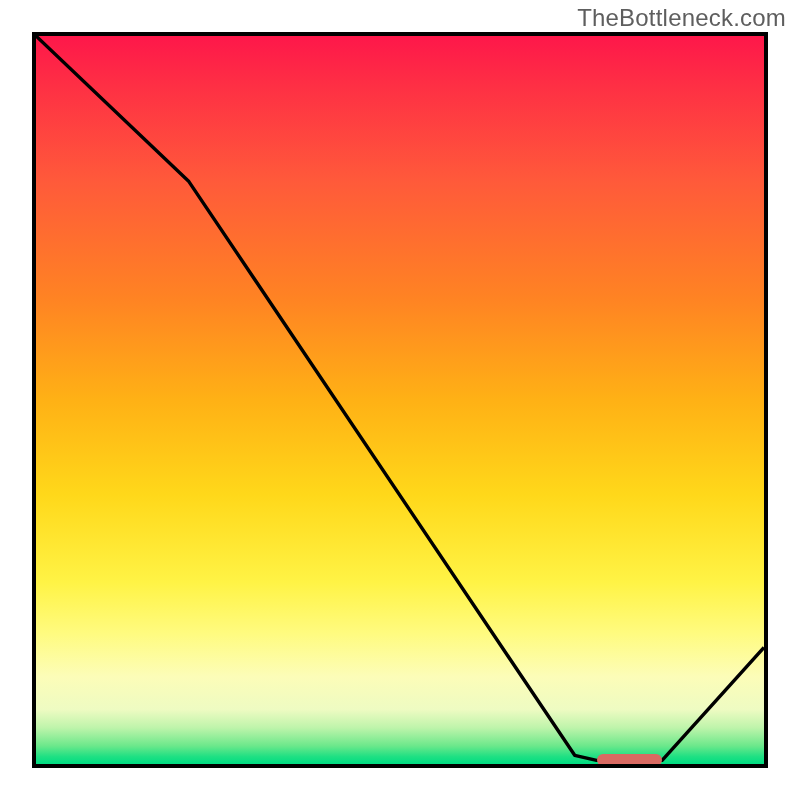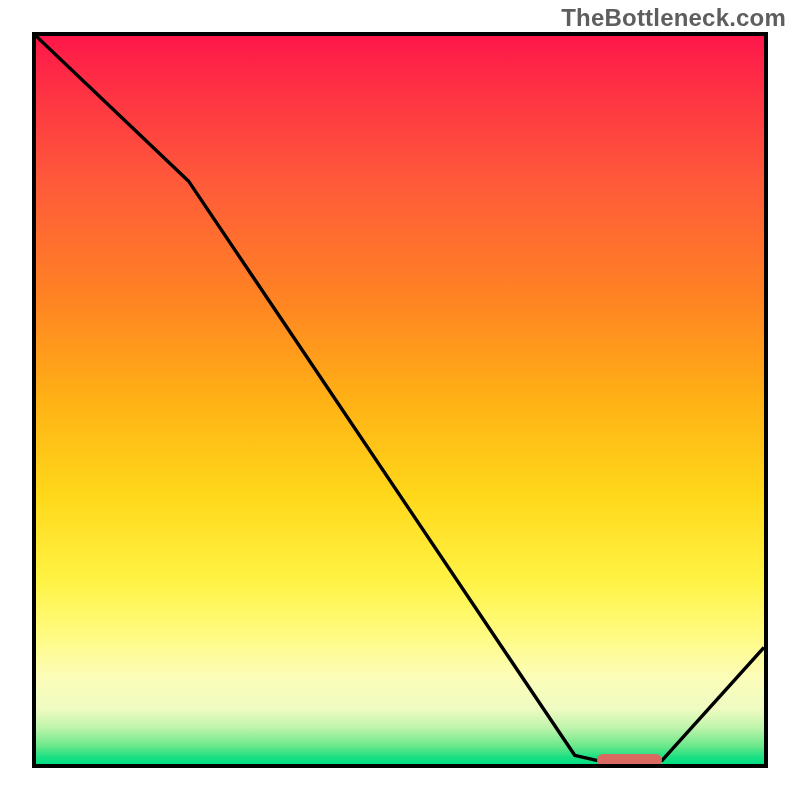--- a/index.html
+++ b/index.html
@@ -16,21 +16,21 @@
     width: 800px;
     height: 800px;
     box-sizing: border-box;
   }
   .watermark {
     position: absolute;
     top: 4px;
     right: 14px;
     color: #5e5e5e;
     font-size: 24px;
-    font-weight: 700;
+    font-weight: 400;
     letter-spacing: 0.2px;
     user-select: none;
   }
   .plot-area {
     position: absolute;
     left: 32px;
     top: 32px;
     width: 736px;
     height: 736px;
     border: 4px solid #000;

